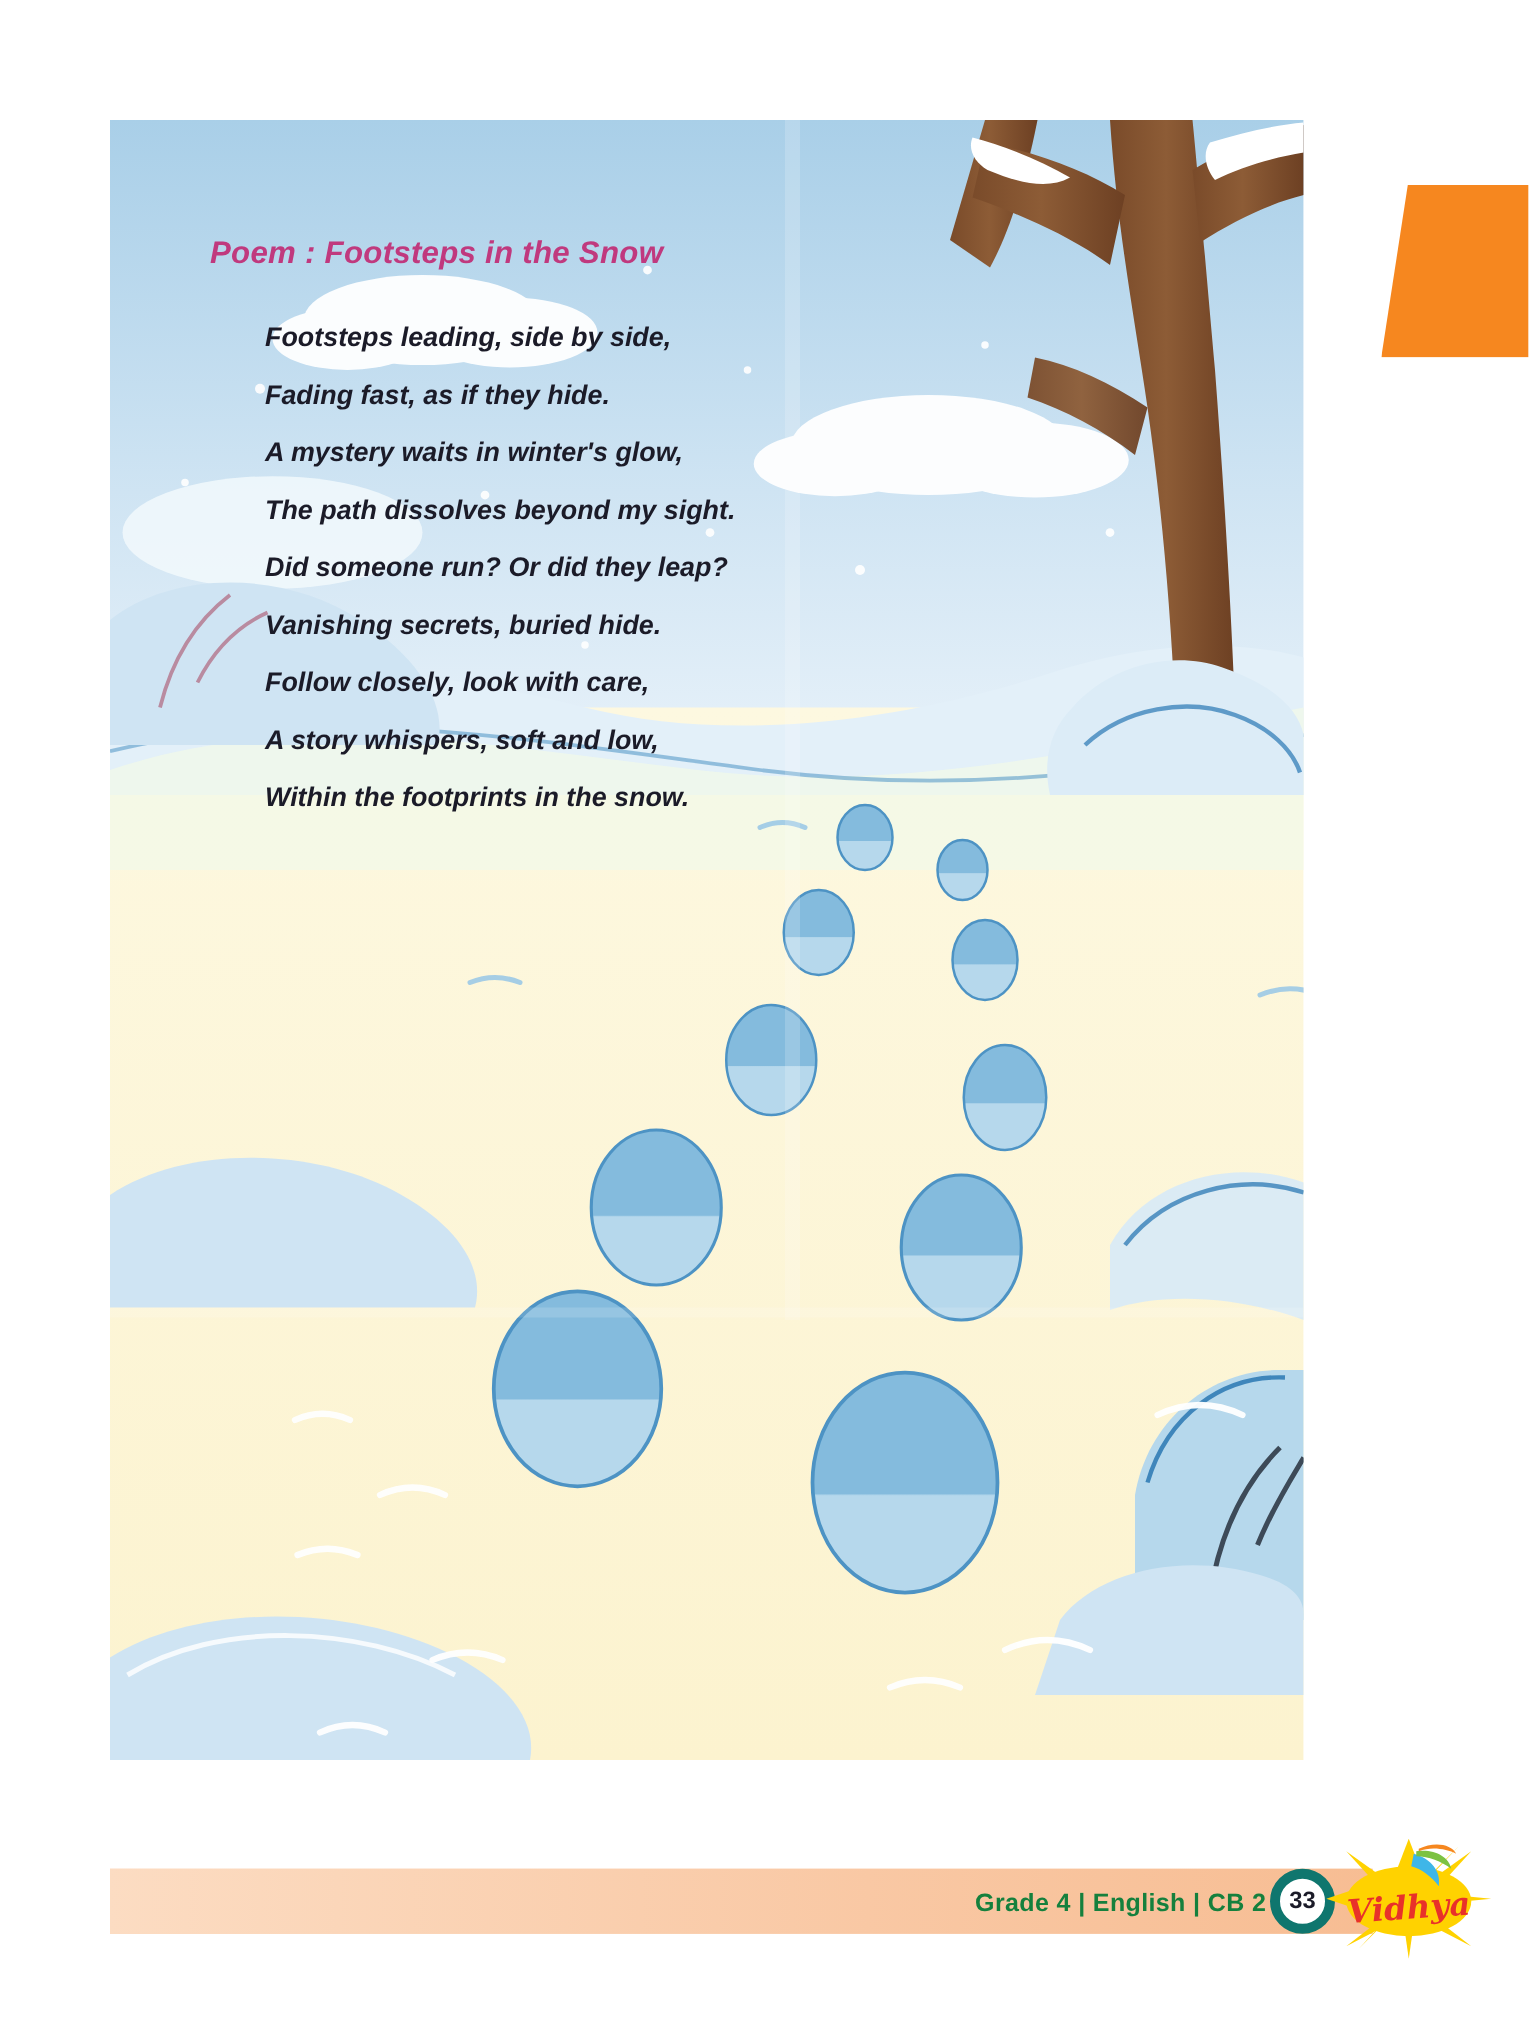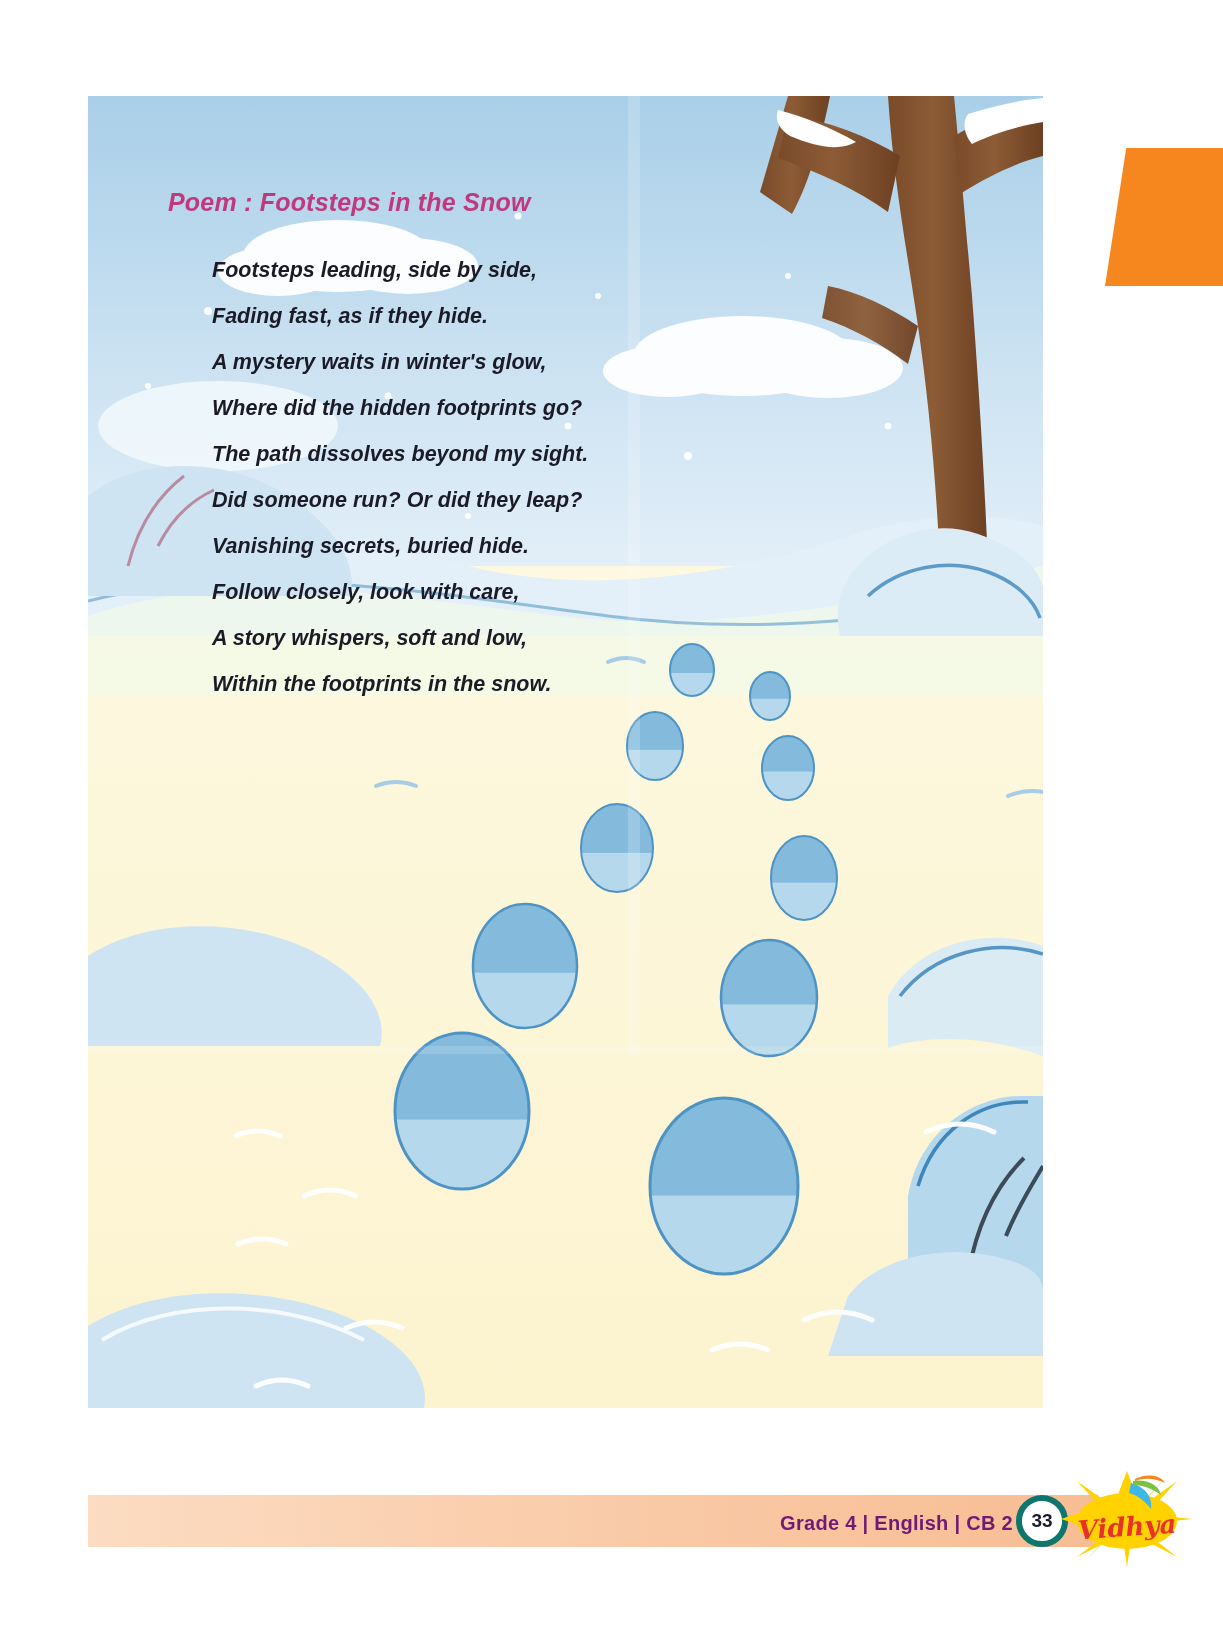--- a/index.html
+++ b/index.html
@@ -83,32 +83,32 @@
     position:absolute;
     left:0; top:0; width:100%; height:100%;
     background: linear-gradient(90deg,#fcdcc2 0%, #f9c8a4 60%, #f7bd93 100%);
   }
   .footer-text {
     position: absolute;
     right: 210px;
     bottom: 90px;
     font-size: 20px;
     font-weight: bold;
-    color: #701a75;
+    color: #15803d;
     letter-spacing: .3px;
   }
   .page-num-circle {
     position: absolute;
     right: 155px;
     bottom: 78px;
     width: 52px;
     height: 52px;
     border-radius: 50%;
     background: #ffffff;
-    border: 6px solid #0f766e;
+    border: 8px solid #0f766e;
     display: flex;
     align-items: center;
     justify-content: center;
     font-size: 19px;
     font-weight: bold;
     color: #1b1b28;
   }
   .logo {
     position: absolute;
     right: 30px;
@@ -263,21 +263,20 @@
       <rect x="540" y="0" width="12" height="960" fill="#ffffff" opacity="0.18"></rect>
       <rect x="0" y="950" width="955" height="8" fill="#ffffff" opacity="0.15"></rect>
     </svg>
   </div>
 
   <div class="poem-block">
     <div class="poem-title">Poem : Footsteps in the Snow</div>
     <div class="poem-line">Footsteps leading, side by side,</div>
     <div class="poem-line">Fading fast, as if they hide.</div>
     <div class="poem-line">A mystery waits in winter's glow,</div>
-    <div class="poem-line">Where did the hidden footprints go?</div>
     <div class="poem-line">The path dissolves beyond my sight.</div>
     <div class="poem-line">Did someone run? Or did they leap?</div>
     <div class="poem-line">Vanishing secrets, buried hide.</div>
     <div class="poem-line">Follow closely, look with care,</div>
     <div class="poem-line">A story whispers, soft and low,</div>
     <div class="poem-line">Within the footprints in the snow.</div>
   </div>
 
   <div class="footer-bar"></div>
   <div class="footer-text">Grade 4  |  English  |  CB 2</div>

